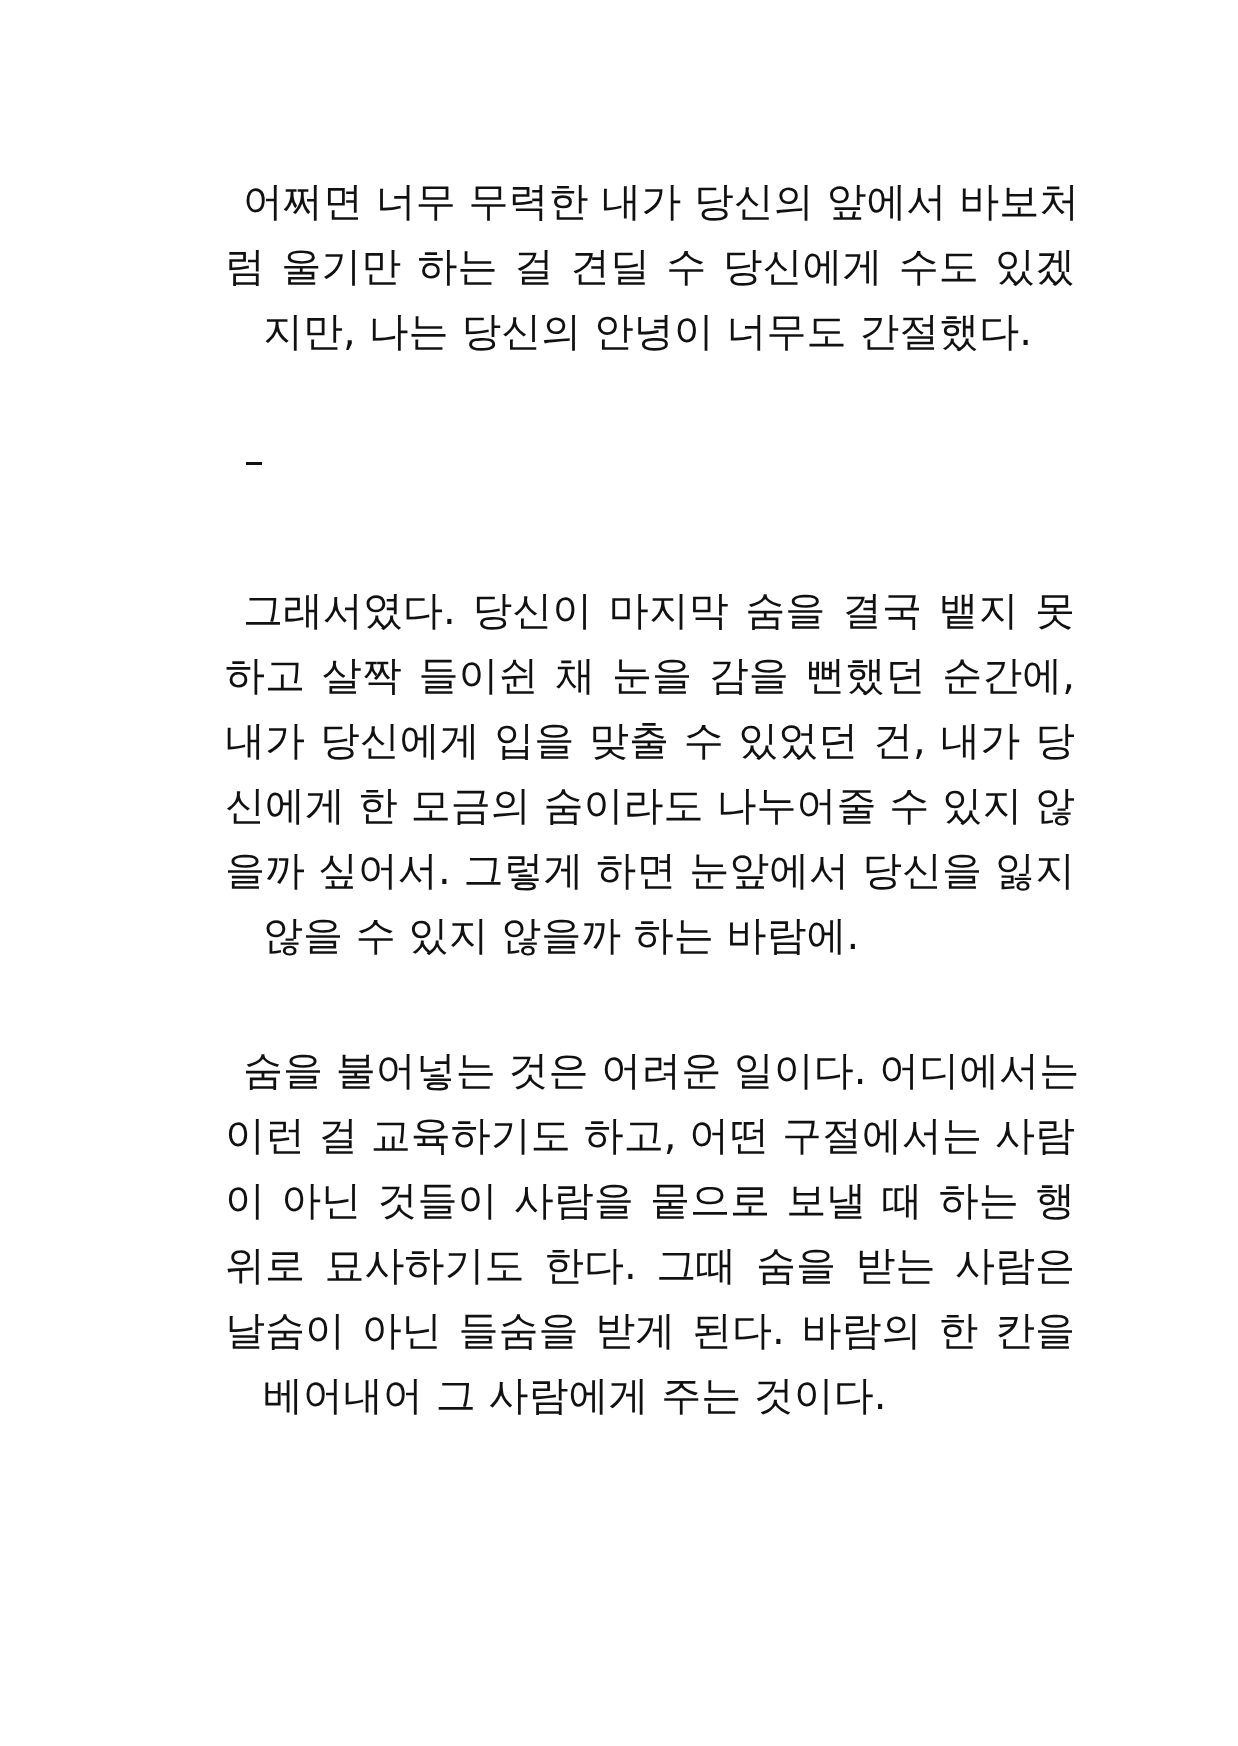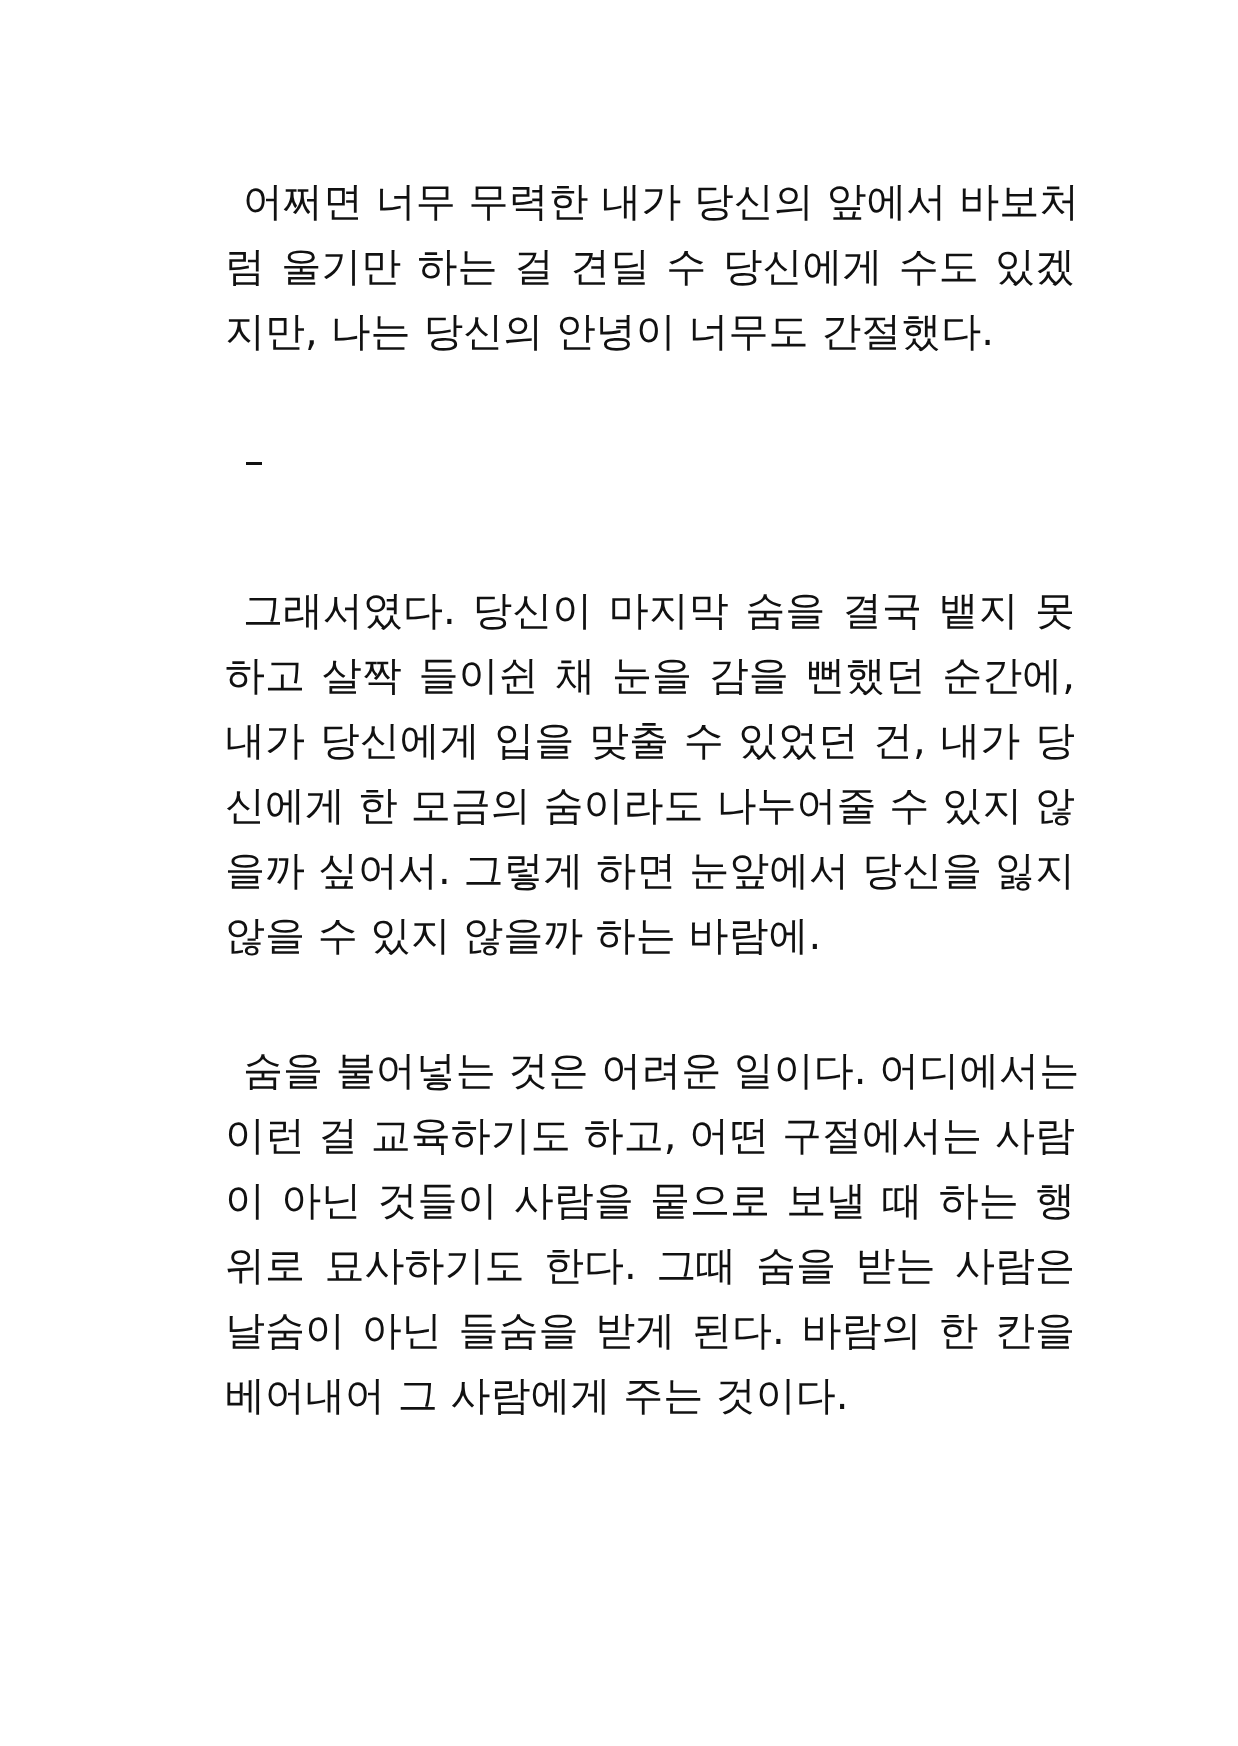--- a/index.html
+++ b/index.html
@@ -32,20 +32,21 @@
       height: 65px;
       line-height: 65px;
       font-size: 40px;
       white-space: nowrap;
       text-align: justify;
       text-align-last: justify;
       letter-spacing: 0px;
     }
     .line.last {
       text-align-last: left;
+      margin-left: 38px;
     }
     .line.indent {
       padding-left: 18px;
     }
     #para-1 { top: 169px; }
     #para-2 { top: 578px; }
     #para-3 { top: 1038px; }
     .separator {
       position: absolute;
       left: 234px;

